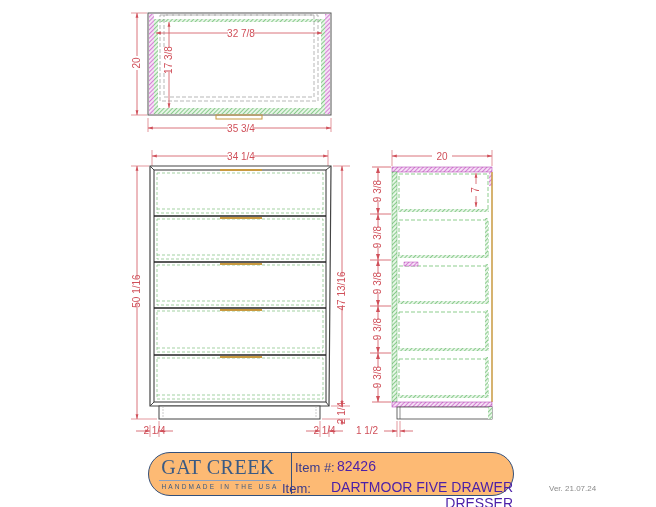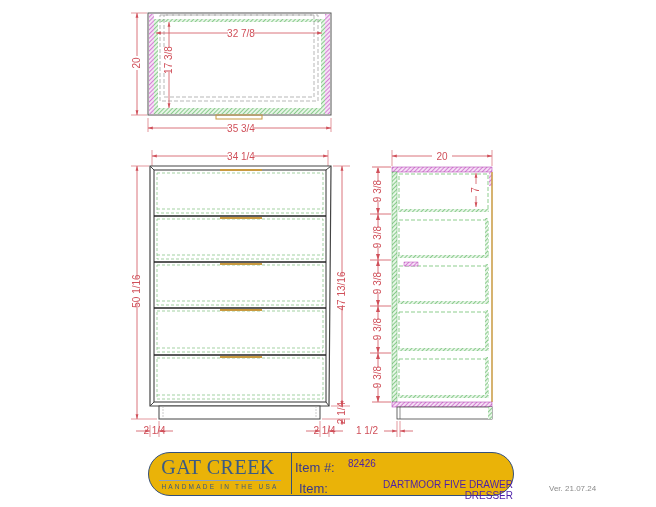--- a/index.html
+++ b/index.html
@@ -1,25 +1,25 @@
 <!DOCTYPE html>
 <html><head>
 <meta charset="utf-8">
 <style>
   html, body { margin:0; padding:0; background:#ffffff; }
   body { width:656px; height:507px; position:relative; overflow:hidden; font-family:"Liberation Sans", sans-serif; }
   #drawing { position:absolute; left:0; top:0; width:656px; height:507px; }
   .dim { fill:#d0505a; font-family:"Liberation Sans", sans-serif; font-size:10px; }
-  .title-block { position:absolute; left:148px; top:452px; width:366px; height:44px; border:1.5px solid #34507a; border-radius:22px; box-sizing:border-box; background:#eab308; }
+  .title-block { position:absolute; left:148px; top:452px; width:366px; height:44px; border:1.5px solid #34507a; border-radius:22px; box-sizing:border-box; background:#fdba74; }
   .logo { position:absolute; left:0; top:0; width:138px; height:41px; text-align:center; }
   .logo-main { position:absolute; left:0; right:0; top:3px; font-family:"Liberation Serif", serif; font-size:20px; letter-spacing:0.5px; color:#3a5a84; }
   .logo-sub { position:absolute; left:10px; right:6px; top:27px; font-size:6.5px; letter-spacing:2.2px; color:#3a5a84; border-top:1px solid #8aa0bf; padding-top:2px; }
   .divider { position:absolute; left:142px; top:0; width:1px; height:41px; background:#34507a; }
   .row-label { position:absolute; font-size:13px; color:#3a3a8a; }
-  .row-value { position:absolute; font-size:10px; color:#4b1fa8;margin-left:11px; }
+  .row-value { position:absolute; font-size:14px; color:#4b1fa8; }
   .version { position:absolute; left:549px; top:484px; font-size:8px; color:#8a8a8a; }
 </style>
 </head>
 <body>
 
 <svg id="drawing" viewBox="0 0 656 507" xmlns="http://www.w3.org/2000/svg">
   <defs>
     <pattern id="hatchG" width="3" height="3" patternUnits="userSpaceOnUse" patternTransform="rotate(45)">
       <rect width="3" height="3" fill="#e6f5e6"></rect>
       <line x1="0" y1="0" x2="0" y2="3" stroke="#4caf50" stroke-width="1.2"></line>
@@ -228,17 +228,17 @@
 </svg>
 
 <div class="title-block">
   <div class="logo">
     <div class="logo-main">GAT CREEK</div>
     <div class="logo-sub">HANDMADE IN THE USA</div>
   </div>
   <div class="divider"></div>
   <span class="row-label" style="left:146px; top:7px;">Item #:</span>
   <span class="row-value" style="left:188px; top:5px;">82426</span>
-  <span class="row-label" style="left:150px; top:28px;text-align:right;">Item:</span>
+  <span class="row-label" style="left:133px; top:28px;text-align:right;">Item:</span>
   <span class="row-value" style="left:178px; top:26px;text-align:right;">DARTMOOR FIVE DRAWER DRESSER</span>
 </div>
 
 <div class="version">Ver. 21.07.24</div>
 
 </body></html>

